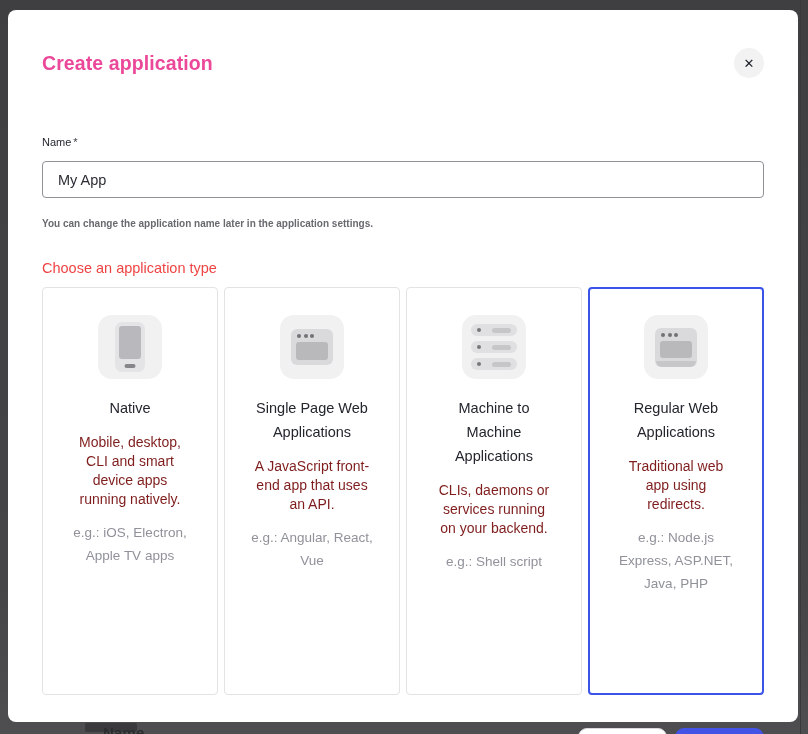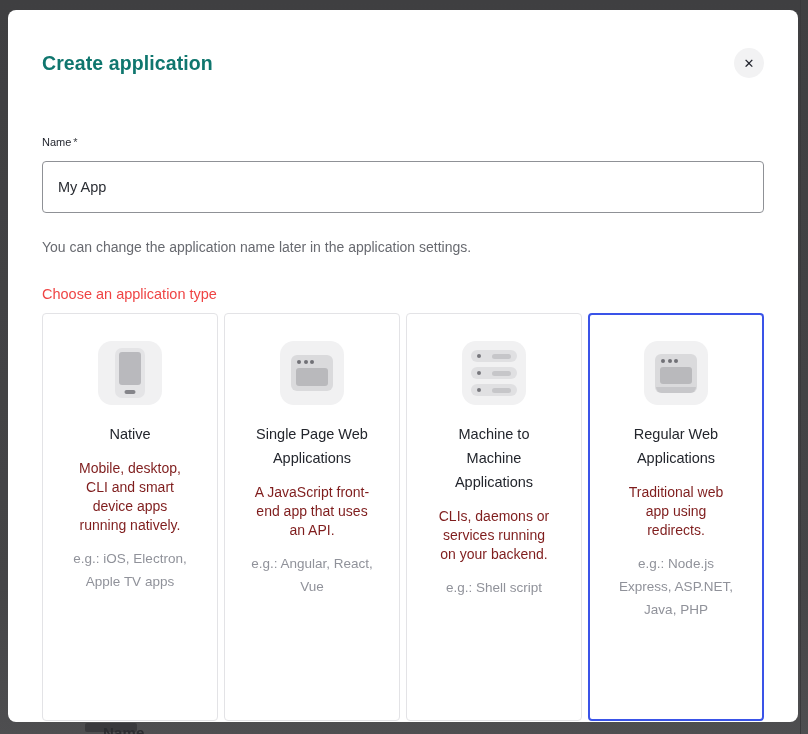--- a/index.html
+++ b/index.html
@@ -28,38 +28,38 @@
     position: absolute; right: 7px; top: 0; bottom: 0;
     width: 1px; background: #39393b;
   }
   
   .modal {
     position: absolute; left: 8px; top: 10px; right: 10px; bottom: 12px;
     background: #ffffff; border-radius: 8px;
     padding: 38px 34px 0 34px;
   }
   .modal-header { display: flex; align-items: center; justify-content: space-between; height: 30px; }
-  .modal-title { font-size: 19.5px; font-weight: 700; color: #0f766e; letter-spacing: .1px; }
+  .modal-title { font-size: 19.5px; font-weight: 700; color: #ec4899; letter-spacing: .1px; }
   .close-btn {
     width: 30px; height: 30px; border-radius: 50%;
     background: #f2f2f3; border: none; cursor: pointer;
     display: flex; align-items: center; justify-content: center;
     font-size: 13px; color: #1e212a; line-height: 1;
   }
   
   .form-section { margin-top: 58px; }
   .field-label { font-size: 11px; font-weight: 500; color: #1e212a; }
   .required-marker { font-weight: 400; color: #3c3f45; margin-left: 2px; }
   .name-input {
-    margin-top: 13px; width: 100%; height: 52px;
+    margin-top: 13px; width: 100%; height: 37px;
     border: 1px solid #8f9196; border-radius: 4px;
     padding: 0 15px; font-size: 14.5px; color: #2a2d33;
     font-family: inherit; outline: none; background: #fff;
   }
-  .helper-text { margin-top: 26px; font-size: 14px; color: #686a70; }
+  .helper-text { margin-top: 20px; font-size: 10px; color: #686a70; font-weight: bold; }
   
   .type-section { margin-top: 31px; }
   .type-label { font-size: 14.5px; font-weight: 500; color: #ef4444; margin-bottom: 11px; }
   .cards { display: grid; grid-template-columns: repeat(4, 1fr); gap: 6px; }
   .card {
     height: 408px; background: #fff;
     border: 1px solid #e3e3e6; border-radius: 4px;
     padding-top: 27px; text-align: center; cursor: pointer;
   }
   .card.selected { border: 2px solid #3a53e8; padding-top: 26px; }

